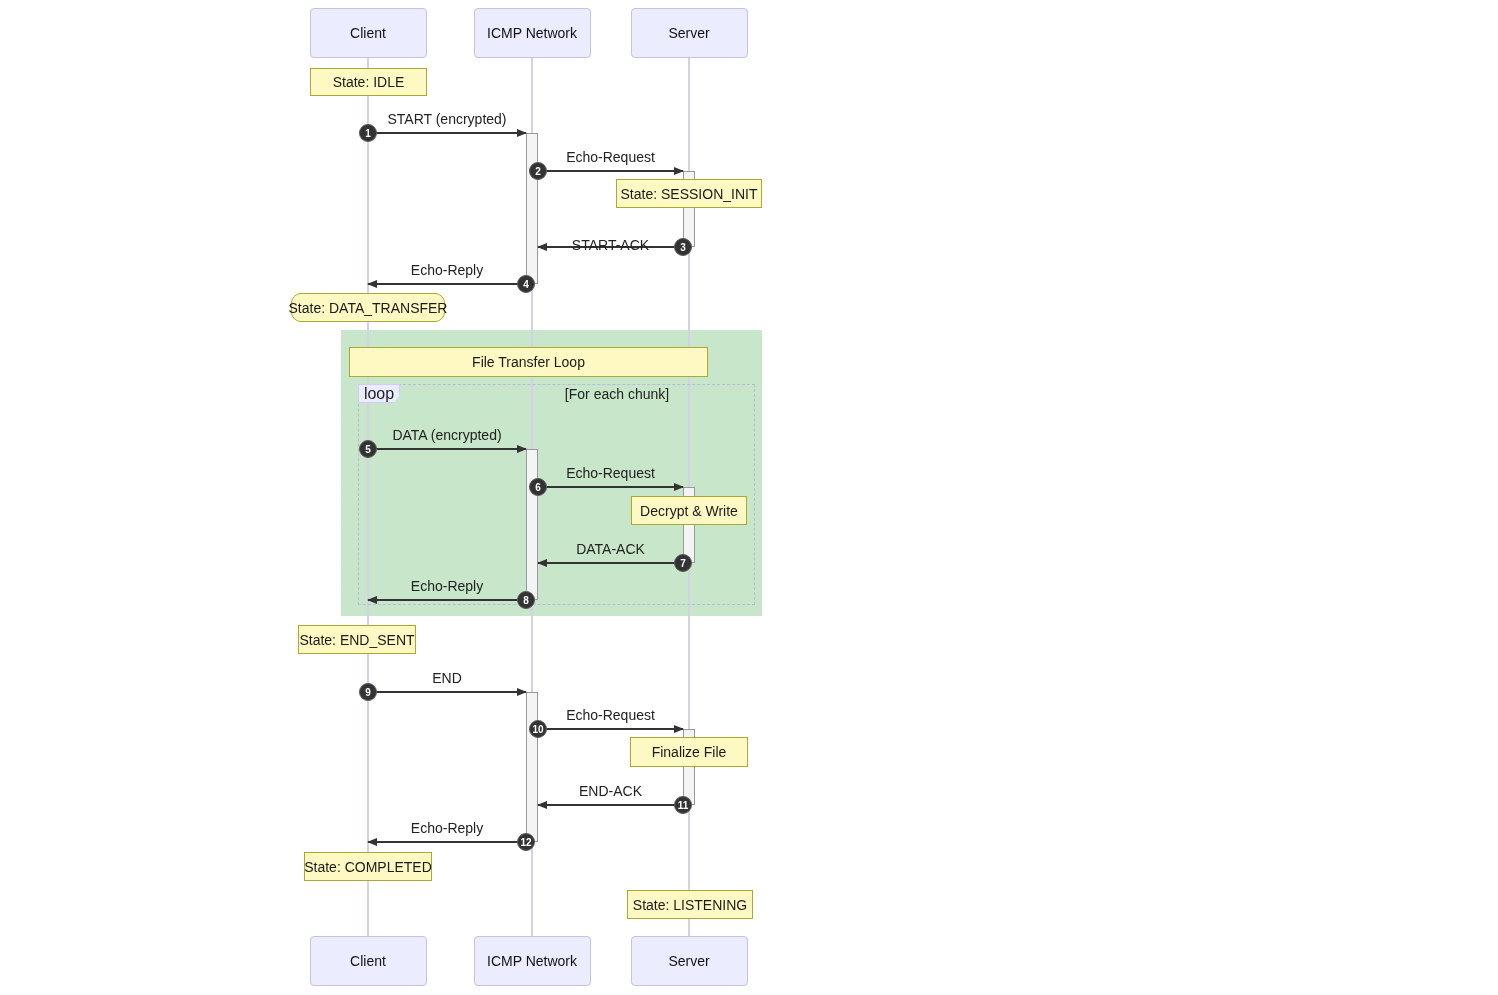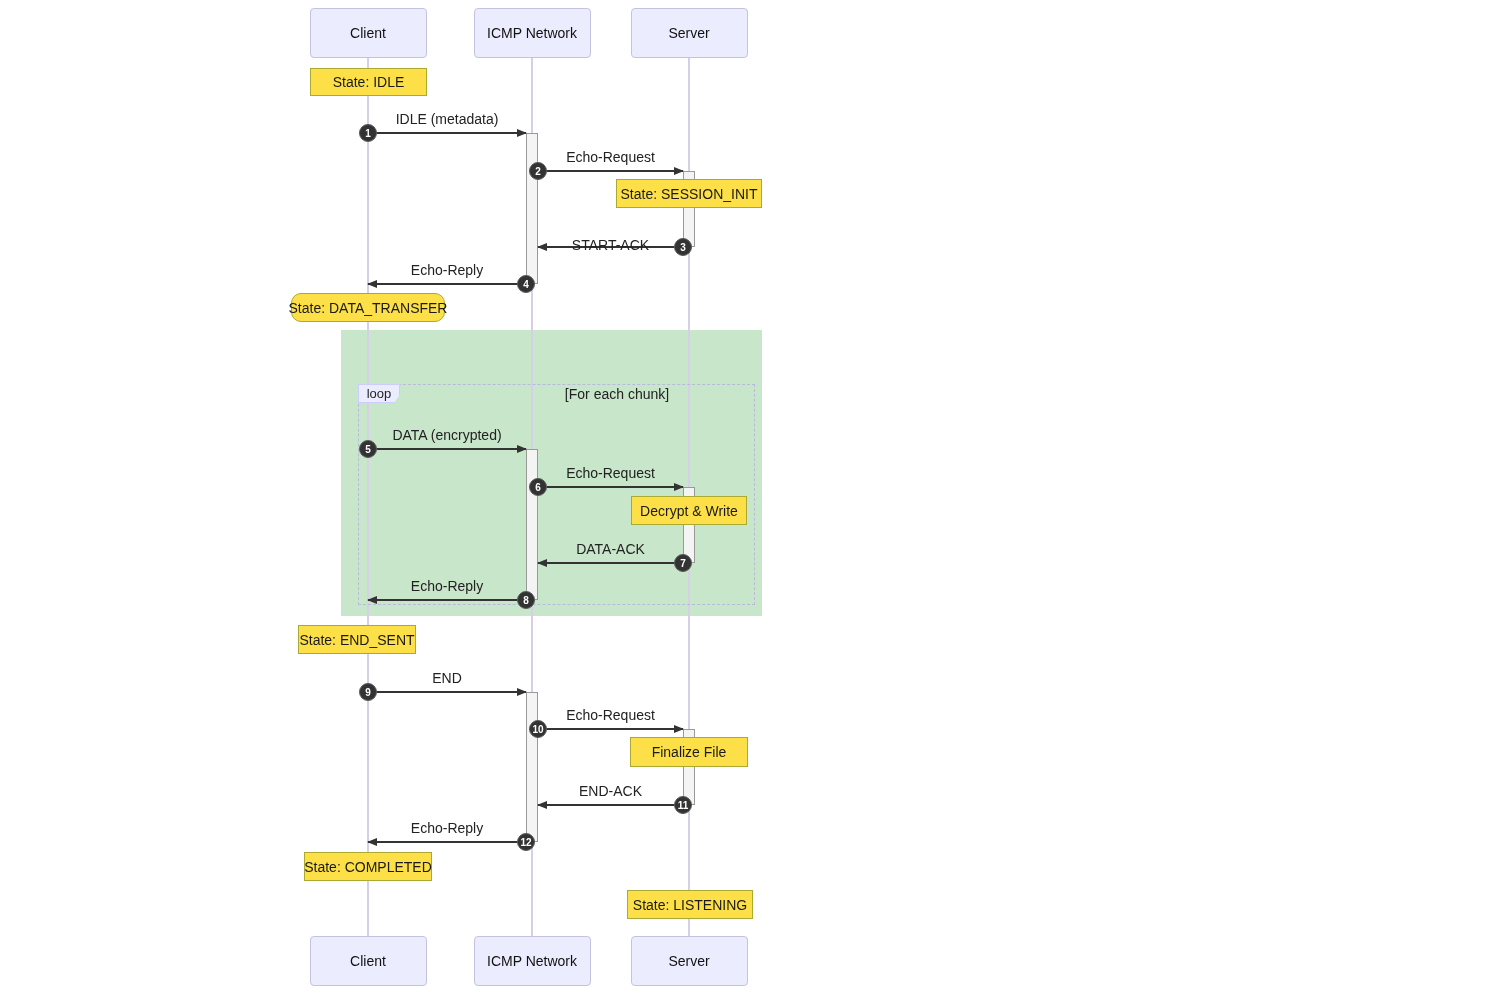--- a/index.html
+++ b/index.html
@@ -24,21 +24,21 @@
     position:absolute;width:2px;background:#d5cfe8;z-index:2;
   }
   .loop-bg{
     position:absolute;background:#c8e6c9;z-index:1;
   }
   .loop-border{
     position:absolute;border:1px dashed #b9b9dd;z-index:3;box-sizing:border-box;
   }
   .loop-label{
     position:absolute;background:#ececff;border:1px solid #ccccff;
-    font-size:13px;color:#222;z-index:4;
+    font-size:16px;color:#222;z-index:4;
     display:flex;align-items:center;justify-content:center;
     clip-path:polygon(0 0,100% 0,100% 55%,86% 100%,0 100%);
     box-sizing:border-box;
   }
   .loop-condition{
     position:absolute;font-size:14px;color:#222;z-index:4;
     transform:translateX(-50%);white-space:nowrap;font-weight:400;margin-left:40px;
   }
   .activation{
     position:absolute;width:12px;background:#f4f4f4;border:1px solid #999999;
@@ -62,21 +62,21 @@
     font-size:14px;color:#222;white-space:nowrap;z-index:5;
   }
   .seq-num{
     position:absolute;width:18px;height:18px;border-radius:50%;
     background:#333333;border:1px solid #5a5a5a;
     color:#ffffff;font-size:10px;font-weight:bold;
     display:flex;align-items:center;justify-content:center;
     transform:translate(-50%,-50%);z-index:7;box-sizing:border-box;
   }
   .note{
-    position:absolute;background:#fde047;border:1px solid #aaaa33;
+    position:absolute;background:#fef9c3;border:1px solid #aaaa33;
     display:flex;align-items:center;justify-content:center;
     font-size:14px;color:#1a1a1a;z-index:6;box-sizing:border-box;
     white-space:nowrap;
   }
 </style>
 </head>
 <body>
 
 <div id="canvas">
     <div class="loop-bg" style="left: 341px; top: 330px; width: 421px; height: 286px;"></div>
@@ -94,21 +94,21 @@
     <div class="loop-condition" style="left: 577px; top: 386px;">[For each chunk]</div>
     <div class="activation" style="left: 526px; top: 133px; height: 151px;"></div>
     <div class="activation" style="left: 683px; top: 171px; height: 76px;"></div>
     <div class="activation" style="left: 526px; top: 449px; height: 151px;"></div>
     <div class="activation" style="left: 683px; top: 487px; height: 76px;"></div>
     <div class="activation" style="left: 526px; top: 692px; height: 150px;"></div>
     <div class="activation" style="left: 683px; top: 729px; height: 76px;"></div>
     <div class="msg-line" style="left: 368px; top: 132px; width: 158px;">
       <div class="arrow-right"></div>
     </div>
-    <div class="msg-label" style="left: 447px; top: 111px;">IDLE (metadata)</div>
+    <div class="msg-label" style="left: 447px; top: 111px;">START (encrypted)</div>
     <div class="seq-num" style="left: 368px; top: 133px;">1</div>
     <div class="msg-line" style="left: 538px; top: 170px; width: 145px;">
       <div class="arrow-right"></div>
     </div>
     <div class="msg-label" style="left: 610.5px; top: 149px;">Echo-Request</div>
     <div class="seq-num" style="left: 538px; top: 171px;">2</div>
     <div class="msg-line" style="left: 538px; top: 246px; width: 145px;">
       <div class="arrow-left"></div>
     </div>
     <div class="msg-label" style="left: 610.5px; top: 237px;">START-ACK</div>
@@ -154,18 +154,19 @@
     <div class="msg-label" style="left: 610.5px; top: 783px;">END-ACK</div>
     <div class="seq-num" style="left: 683px; top: 805px;">11</div>
     <div class="msg-line" style="left: 368px; top: 841px; width: 158px;">
       <div class="arrow-left"></div>
     </div>
     <div class="msg-label" style="left: 447px; top: 820px;">Echo-Reply</div>
     <div class="seq-num" style="left: 526px; top: 842px;">12</div>
     <div class="note" style="left: 310px; top: 68px; width: 117px; height: 28px;">State: IDLE</div>
     <div class="note" style="left: 616px; top: 179px; width: 146px; height: 29px;">State: SESSION_INIT</div>
     <div class="note" style="left: 291px; top: 293px; width: 154px; height: 29px; border-radius: 10px;">State: DATA_TRANSFER</div>
+    <div class="note" style="left: 349px; top: 347px; width: 359px; height: 30px;">File Transfer Loop</div>
     <div class="note" style="left: 631px; top: 496px; width: 116px; height: 29px;">Decrypt &amp; Write</div>
     <div class="note" style="left: 298px; top: 625px; width: 118px; height: 29px;">State: END_SENT</div>
     <div class="note" style="left: 630px; top: 737px; width: 118px; height: 30px;">Finalize File</div>
     <div class="note" style="left: 304px; top: 852px; width: 128px; height: 29px;">State: COMPLETED</div>
     <div class="note" style="left: 627px; top: 890px; width: 126px; height: 29px;">State: LISTENING</div>
   </div>
 
 </body></html>

